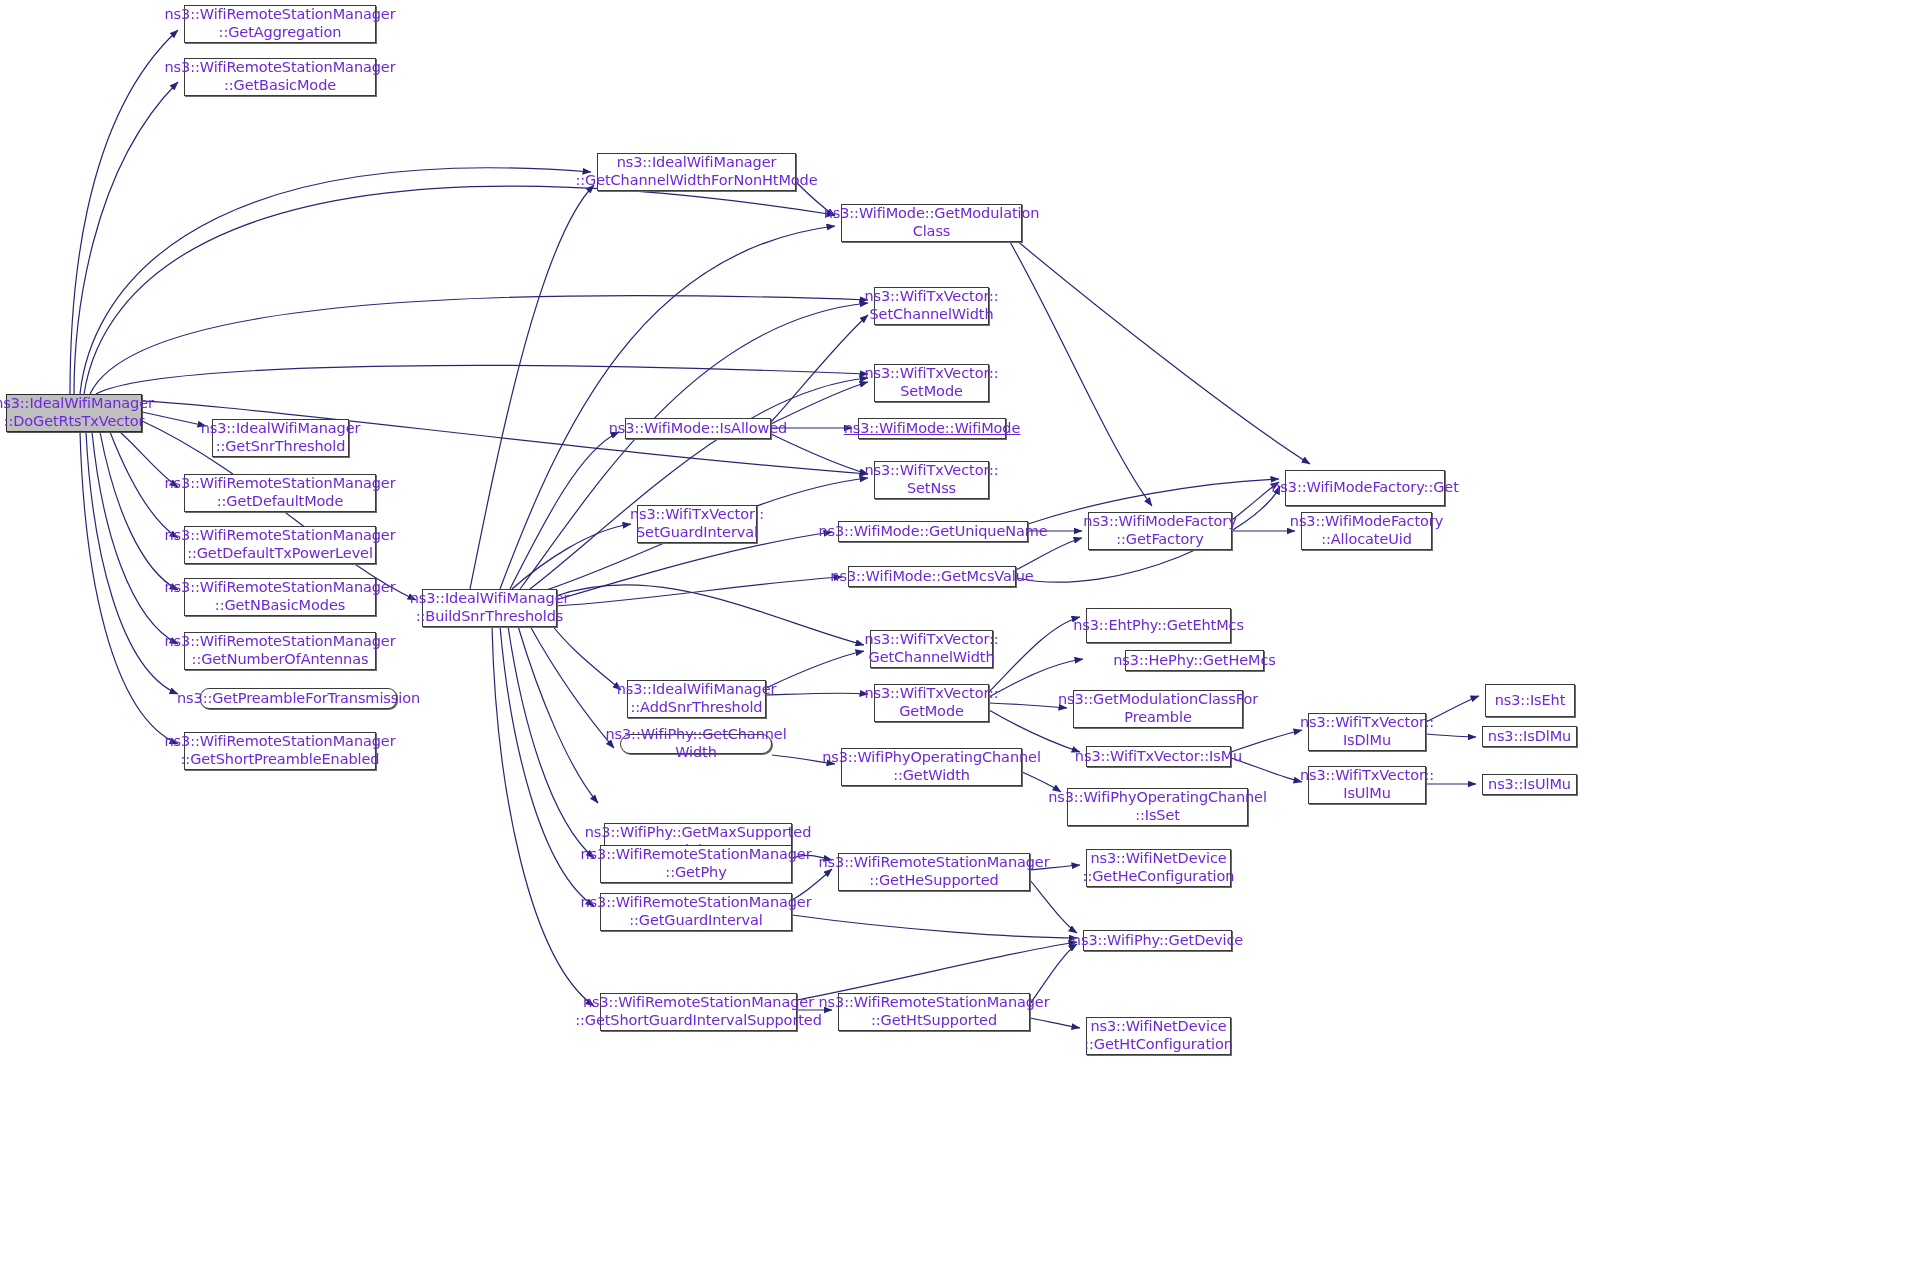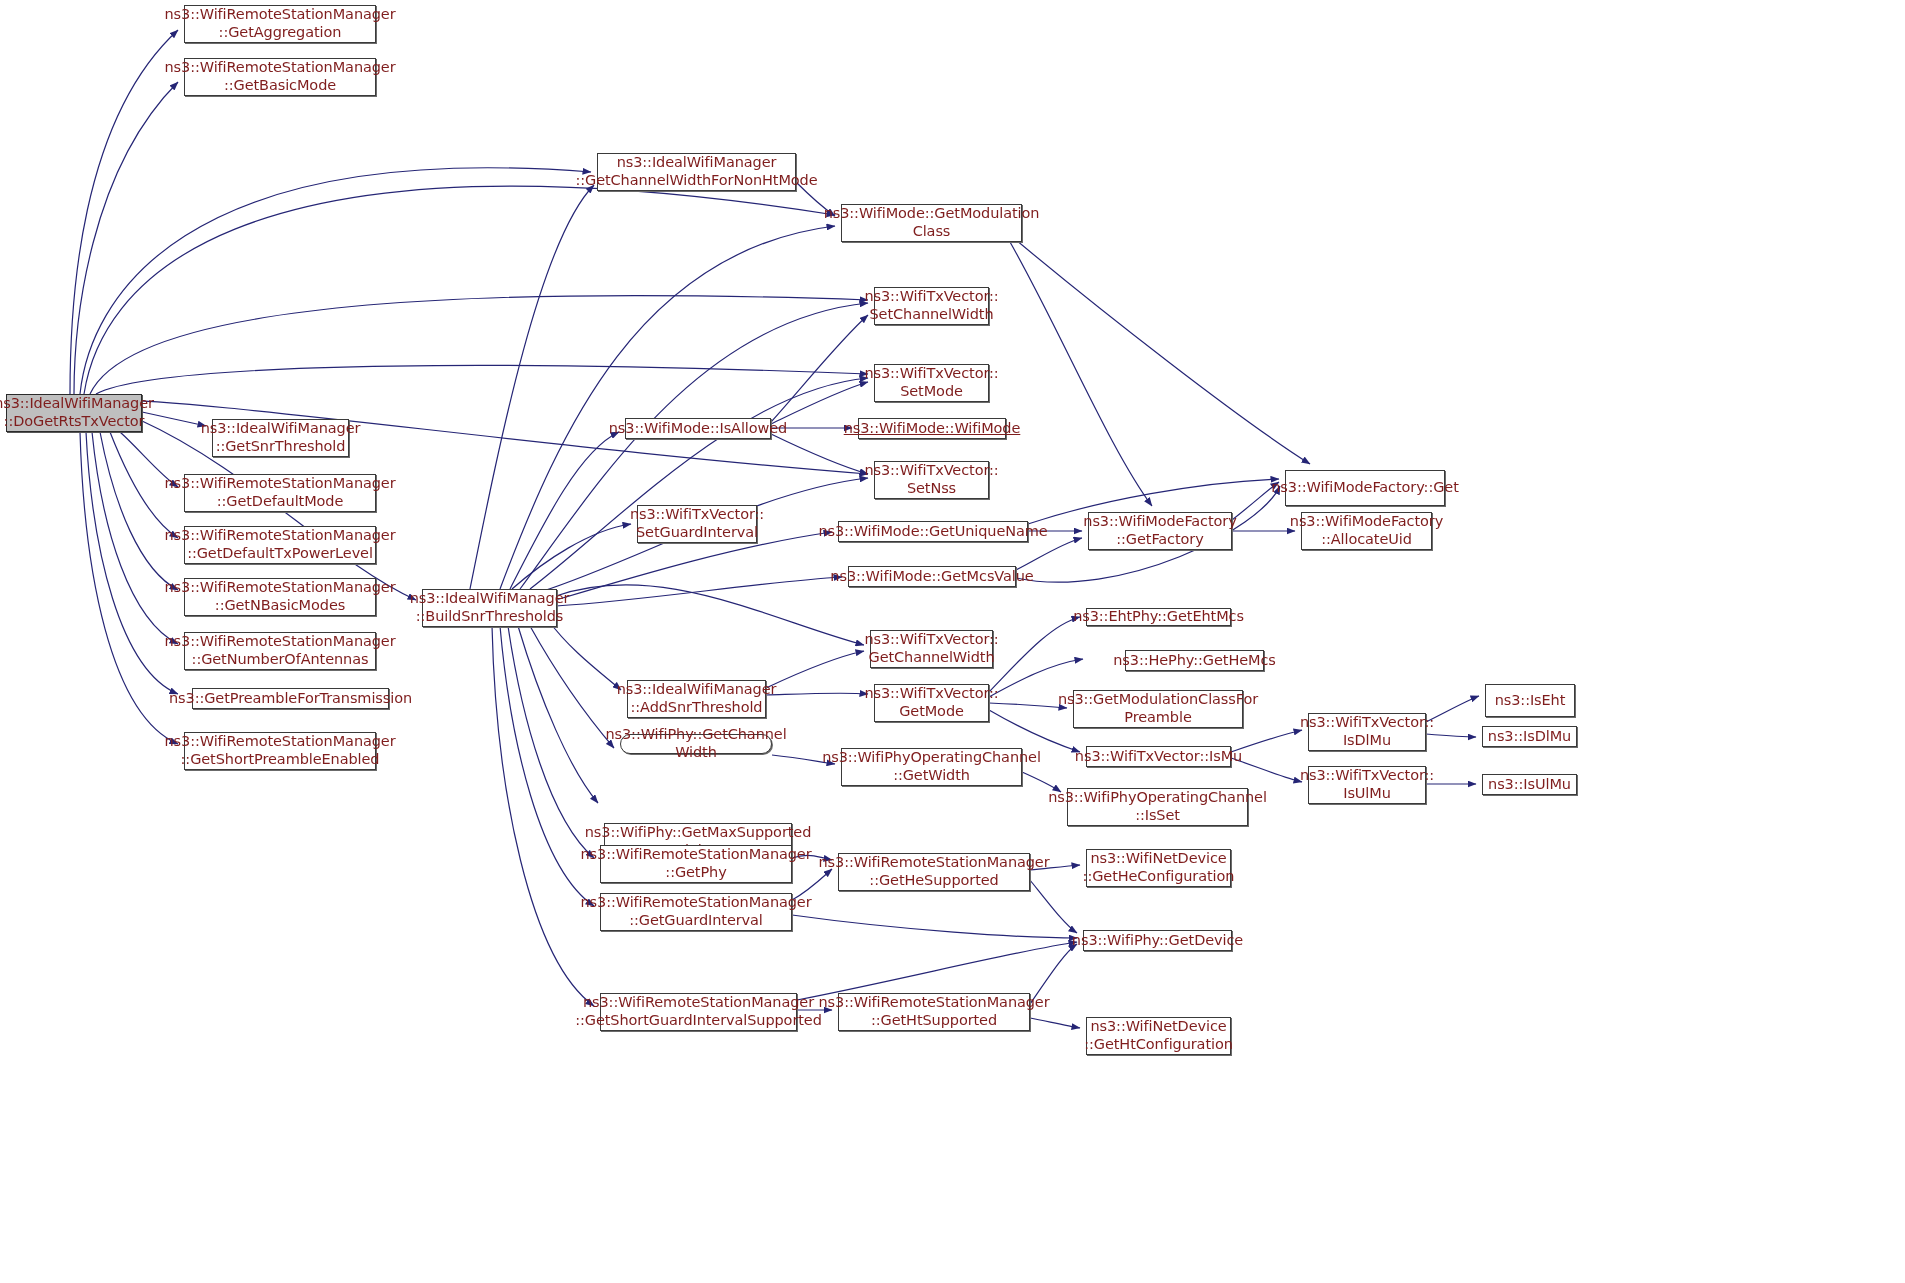--- a/index.html
+++ b/index.html
@@ -20,21 +20,21 @@
     left: 0; top: 0;
     width: 1905px;
     height: 1283px;
     pointer-events: none;
   }
   .node {
     position: absolute;
     box-sizing: border-box;
     border: 1px solid #3a3a3a;
     background: #ffffff;
-    color: #7f1d1d;
+    color: #6d28d9;
     display: flex;
     align-items: center;
     justify-content: center;
     text-align: center;
     font-size: 14.5px;
     line-height: 1.22;
     letter-spacing: -0.1px;
     padding: 1px 3px;
     white-space: pre-line;
     box-shadow: 1px 1px 0 0 #6b6b6b;
@@ -134,21 +134,21 @@
       <div class="node" style="left: 212px; top: 419px; width: 137px; height: 38px;">ns3::IdealWifiManager
 ::GetSnrThreshold</div>
       <div class="node" style="left: 184px; top: 474px; width: 192px; height: 38px;">ns3::WifiRemoteStationManager
 ::GetDefaultMode</div>
       <div class="node" style="left: 184px; top: 526px; width: 192px; height: 38px;">ns3::WifiRemoteStationManager
 ::GetDefaultTxPowerLevel</div>
       <div class="node" style="left: 184px; top: 578px; width: 192px; height: 38px;">ns3::WifiRemoteStationManager
 ::GetNBasicModes</div>
       <div class="node" style="left: 184px; top: 632px; width: 192px; height: 38px;">ns3::WifiRemoteStationManager
 ::GetNumberOfAntennas</div>
-      <div class="node" style="left: 192px; top: 688px; width: 197px; height: 21px;">ns3::GetPreambleForTransmission</div>
+      <div class="node" style="left: 200px; top: 688px; width: 197px; height: 21px; border-radius: 9px;">ns3::GetPreambleForTransmission</div>
       <div class="node" style="left: 184px; top: 732px; width: 192px; height: 38px;">ns3::WifiRemoteStationManager
 ::GetShortPreambleEnabled</div>
       <div class="node" style="left: 597px; top: 153px; width: 199px; height: 38px;">ns3::IdealWifiManager
 ::GetChannelWidthForNonHtMode</div>
       <div class="node" style="left: 422px; top: 589px; width: 135px; height: 38px;">ns3::IdealWifiManager
 ::BuildSnrThresholds</div>
       <div class="node" style="left: 637px; top: 505px; width: 120px; height: 38px;">ns3::WifiTxVector::
 SetGuardInterval</div>
       <div class="node" style="left: 625px; top: 418px; width: 146px; height: 21px;">ns3::WifiMode::IsAllowed</div>
       <div class="node" style="left: 627px; top: 680px; width: 139px; height: 38px;">ns3::IdealWifiManager
@@ -180,21 +180,21 @@
 GetMode</div>
       <div class="node" style="left: 838px; top: 853px; width: 192px; height: 38px;">ns3::WifiRemoteStationManager
 ::GetHeSupported</div>
       <div class="node" style="left: 838px; top: 993px; width: 192px; height: 38px;">ns3::WifiRemoteStationManager
 ::GetHtSupported</div>
       <div class="node" style="left: 1088px; top: 512px; width: 144px; height: 38px;">ns3::WifiModeFactory
 ::GetFactory</div>
       <div class="node" style="left: 1285px; top: 470px; width: 160px; height: 36px;">ns3::WifiModeFactory::Get</div>
       <div class="node" style="left: 1301px; top: 512px; width: 131px; height: 38px;">ns3::WifiModeFactory
 ::AllocateUid</div>
-      <div class="node" style="left: 1086px; top: 608px; width: 145px; height: 18px;">ns3::EhtPhy::GetEhtMcs</div>
+      <div class="node" style="left: 1086px; top: 608px; width: 145px; height: 35px;">ns3::EhtPhy::GetEhtMcs</div>
       <div class="node" style="left: 1089px; top: 650px; width: 139px; height: 21px; margin-left: 36px;">ns3::HePhy::GetHeMcs</div>
       <div class="node" style="left: 1073px; top: 690px; width: 170px; height: 38px;">ns3::GetModulationClassFor
 Preamble</div>
       <div class="node" style="left: 1086px; top: 746px; width: 145px; height: 21px;">ns3::WifiTxVector::IsMu</div>
       <div class="node" style="left: 841px; top: 748px; width: 181px; height: 38px;">ns3::WifiPhyOperatingChannel
 ::GetWidth</div>
       <div class="node" style="left: 1067px; top: 788px; width: 181px; height: 38px;">ns3::WifiPhyOperatingChannel
 ::IsSet</div>
       <div class="node" style="left: 1086px; top: 849px; width: 145px; height: 38px;">ns3::WifiNetDevice
 ::GetHeConfiguration</div>

